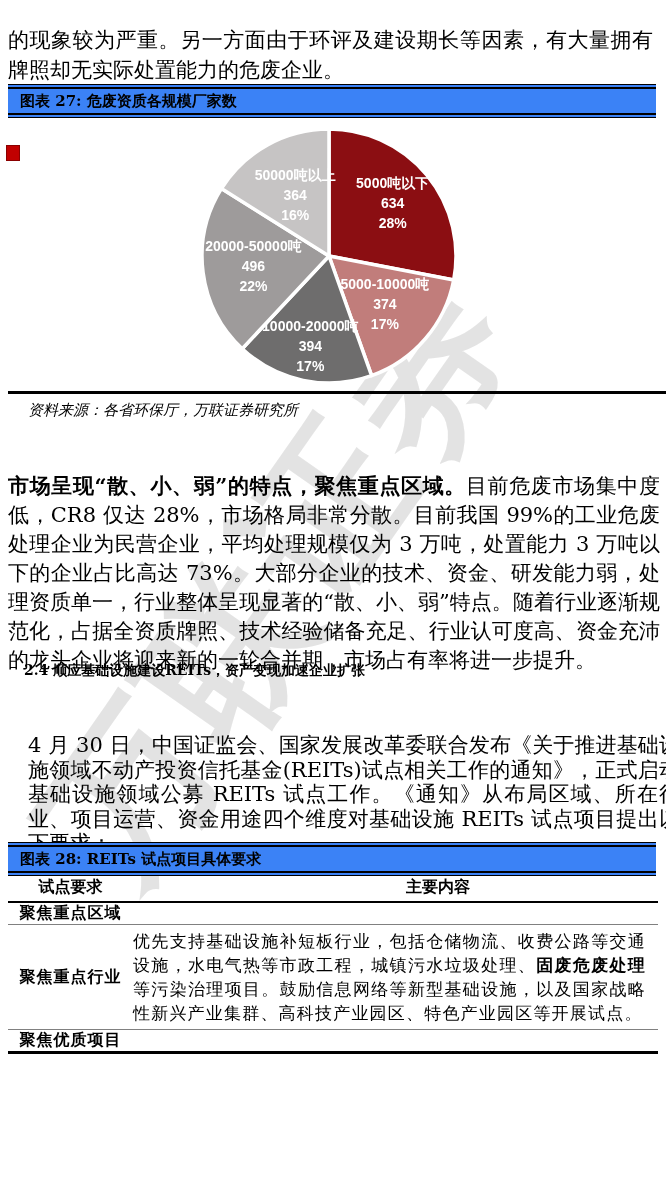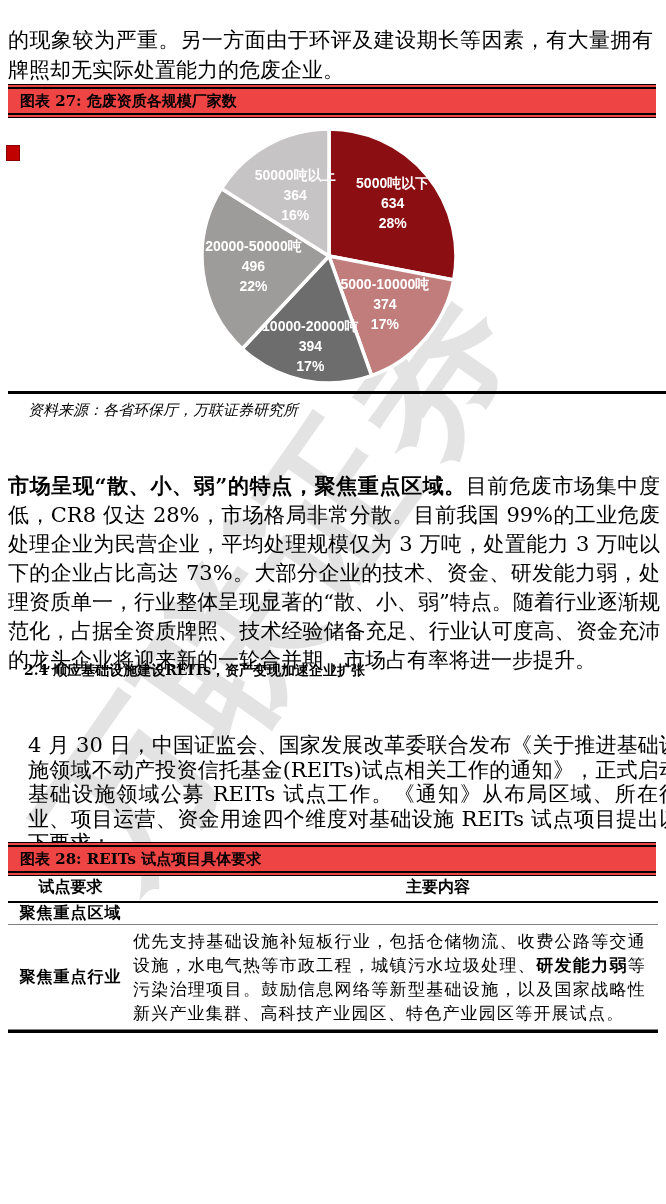--- a/index.html
+++ b/index.html
@@ -9,21 +9,21 @@
   }
   .layer{position:absolute;z-index:1;}
   #watermark{
     position:absolute;left:-60px;top:470px;width:680px;z-index:0;
     font-size:165px;font-weight:bold;color:#c9c9c9;opacity:.5;white-space:nowrap;
     transform:rotate(-55deg);transform-origin:center;letter-spacing:6px;
     font-family:"DejaVu Serif",serif;pointer-events:none;
   }
   .para{font-size:21px;line-height:29px;text-align:justify;}
   #intro{left:8px;top:4px;width:645px;line-height:30px;}
-  .figbar{left:8px;width:648px;border-top:1px solid #000;border-bottom:1px solid #000;padding:2px 0;background:#ef4444;}
+  .figbar{left:8px;width:648px;border-top:1px solid #000;border-bottom:1px solid #000;padding:2px 0;background:#3b82f6;}
   .figbar-inner{border-top:2px solid #000;border-bottom:2px solid #000;padding:2px 0 2px 12px;
     font-weight:bold;font-size:15px;line-height:20px;}
   #figbar27{top:84px;}
   #figbar28{top:842px;}
   #red-marker{left:6px;top:145px;width:12px;height:14px;background:#c10000;border:1px solid #8a0000;}
   #pie-svg{left:0;top:119px;}
   .pie-label{font-family:"Liberation Sans",sans-serif;font-size:14px;font-weight:bold;fill:#fff;}
   #source27{left:8px;top:391px;width:648px;border-top:3px solid #000;padding:7px 0 0 20px;
     font-style:italic;font-size:15px;}
   #market{left:8px;top:450px;width:652px;}
@@ -80,17 +80,18 @@
 <div id="reits-table" class="layer">
   <div class="thead">
     <div class="th">试点要求</div>
     <div class="th th-content">主要内容</div>
   </div>
   <div class="trow">
     <div class="cell-label">聚焦重点区域</div>
   </div>
   <div class="trow">
     <div class="cell-label">聚焦重点行业</div>
-    <div class="cell-content">优先支持基础设施补短板行业，包括仓储物流、收费公路等交通设施，水电气热等市政工程，城镇污水垃圾处理、<b>研发能力弱</b>等污染治理项目。鼓励信息网络等新型基础设施，以及国家战略性新兴产业集群、高科技产业园区、特色产业园区等开展试点。</div>
+    <div class="cell-content">优先支持基础设施补短板行业，包括仓储物流、收费公路等交通设施，水电气热等市政工程，城镇污水垃圾处理、<b>固废危废处理</b>等污染治理项目。鼓励信息网络等新型基础设施，以及国家战略性新兴产业集群、高科技产业园区、特色产业园区等开展试点。</div>
   </div>
   <div class="trow">
+    <div class="cell-label">聚焦优质项目</div>
   </div>
 </div>
 
 </body></html>

